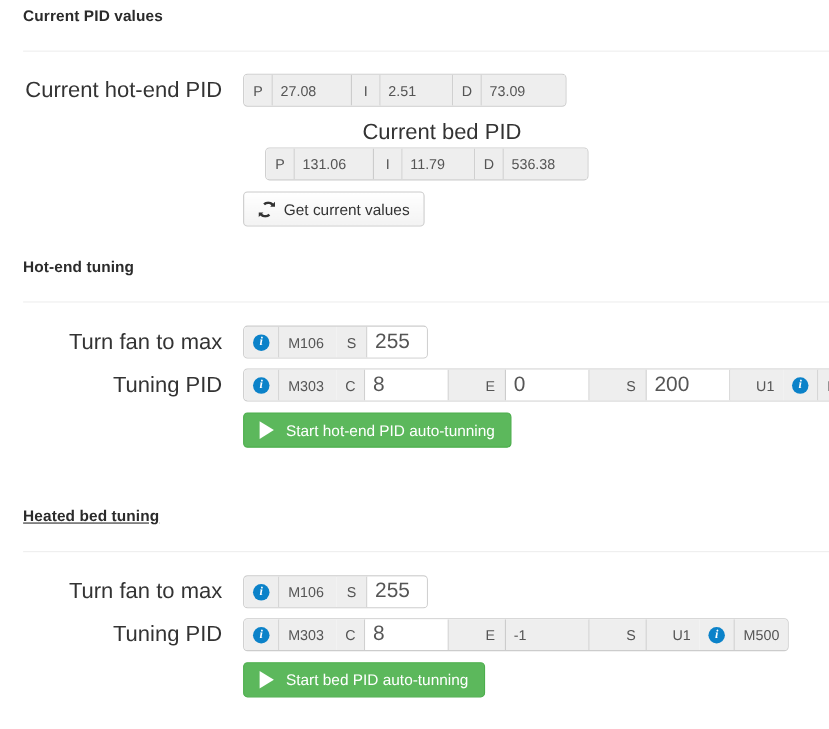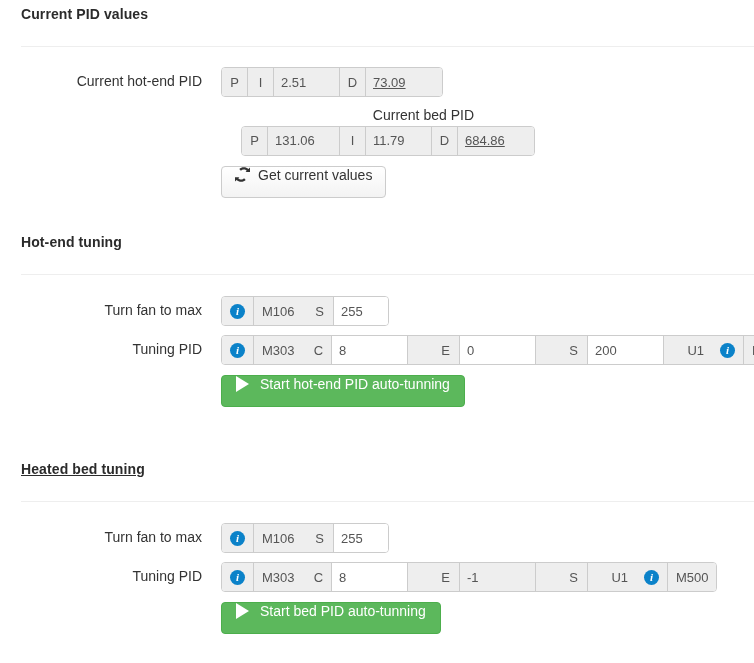--- a/index.html
+++ b/index.html
@@ -44,21 +44,21 @@
   .form-row {
     display: flex;
     align-items: center;
   }
   .form-label {
     width: 210px;
     min-width: 210px;
     text-align: right;
     padding-right: 19px;
     box-sizing: border-box;
-    font-size: 14px;
+    font-size: 20px;
     color: #333333;
     line-height: 1.4;
   }
   .form-control-area {
     display: flex;
     align-items: center;
   }
 
   
   .input-group {
@@ -98,33 +98,33 @@
   .ig-field.last { border-right: 0; }
   .ig-field.disabled {
     background: #eeeeee;
     color: #555555;
   }
   .ig-field input {
     border: 0;
     outline: none;
     background: transparent;
     font-family: "Liberation Sans", sans-serif;
-    font-size: 13px;
+    font-size: 19px;
     color: #555555;
     padding: 0;
     width: 100%;
     height: 100%;
     line-height: 28px;
   }
 
   
   .w-pid-lbl  { width: 26px; padding: 0; justify-content: center; }
   .w-pid-val  { width: 72px; }
   .w-pid-val2 { width: 66px; }
-  .w-pid-val3 { width: 76px; text-decoration: underline; }
+  .w-pid-val3 { width: 76px; }
 
   
   .w-info   { width: 32px; padding: 0; justify-content: center; }
   .w-cmd    { width: 52px; justify-content: flex-start; }
   .w-s      { width: 28px; justify-content: center; }
   .w-num-l  { width: 54px; }
   .w-c      { width: 26px; justify-content: center; }
   .w-num-c  { width: 76px; }
   .w-e      { width: 52px; justify-content: flex-end; padding-right: 9px; }
   .w-num-e  { width: 76px; }
@@ -147,21 +147,21 @@
     line-height: 15px;
     text-align: center;
     font-family: "Liberation Serif", serif;
     cursor: pointer;
     user-select: none;
   }
 
   
   .btn {
     display: inline-flex;
-    align-items: flex-start;
+    align-items: center;
     gap: 8px;
     border-radius: 4px;
     font-size: 14px;
     font-family: "Liberation Sans", sans-serif;
     cursor: pointer;
     box-sizing: border-box;
     white-space: nowrap;
   }
   .btn-default {
     background: linear-gradient(to bottom, #ffffff 0%, #f3f3f3 100%);
@@ -207,38 +207,39 @@
 
     <div class="section-heading" style="padding-top:6px;">Current PID values</div>
 
     <hr class="section-rule" style="margin-top:24px;">
 
     <div class="form-row" style="margin-top:20px;">
       <div class="form-label">Current hot-end PID</div>
       <div class="form-control-area">
         <div class="input-group">
           <span class="ig-addon w-pid-lbl">P</span>
+          <span class="ig-field disabled w-pid-val">27.08</span>
           <span class="ig-addon w-pid-lbl">I</span>
           <span class="ig-field disabled w-pid-val2">2.51</span>
           <span class="ig-addon w-pid-lbl">D</span>
           <span class="ig-field disabled last w-pid-val3">73.09</span>
         </div>
       </div>
     </div>
 
     <div class="form-row" style="margin-top:9px;flex-direction:column;">
       <div class="form-label">Current bed PID</div>
       <div class="form-control-area">
         <div class="input-group">
           <span class="ig-addon w-pid-lbl">P</span>
           <span class="ig-field disabled w-pid-val">131.06</span>
           <span class="ig-addon w-pid-lbl">I</span>
           <span class="ig-field disabled w-pid-val2">11.79</span>
           <span class="ig-addon w-pid-lbl">D</span>
-          <span class="ig-field disabled last w-pid-val3">684.86</span>
+          <span class="ig-field disabled last w-pid-val3">536.38</span>
         </div>
       </div>
     </div>
 
     <div class="form-row" style="margin-top:10px;">
       <div class="form-label"></div>
       <div class="form-control-area">
         <button class="btn btn-default">
           <span class="refresh-icon">
             <svg width="15" height="15" viewBox="0 0 16 16" xmlns="http://www.w3.org/2000/svg">

